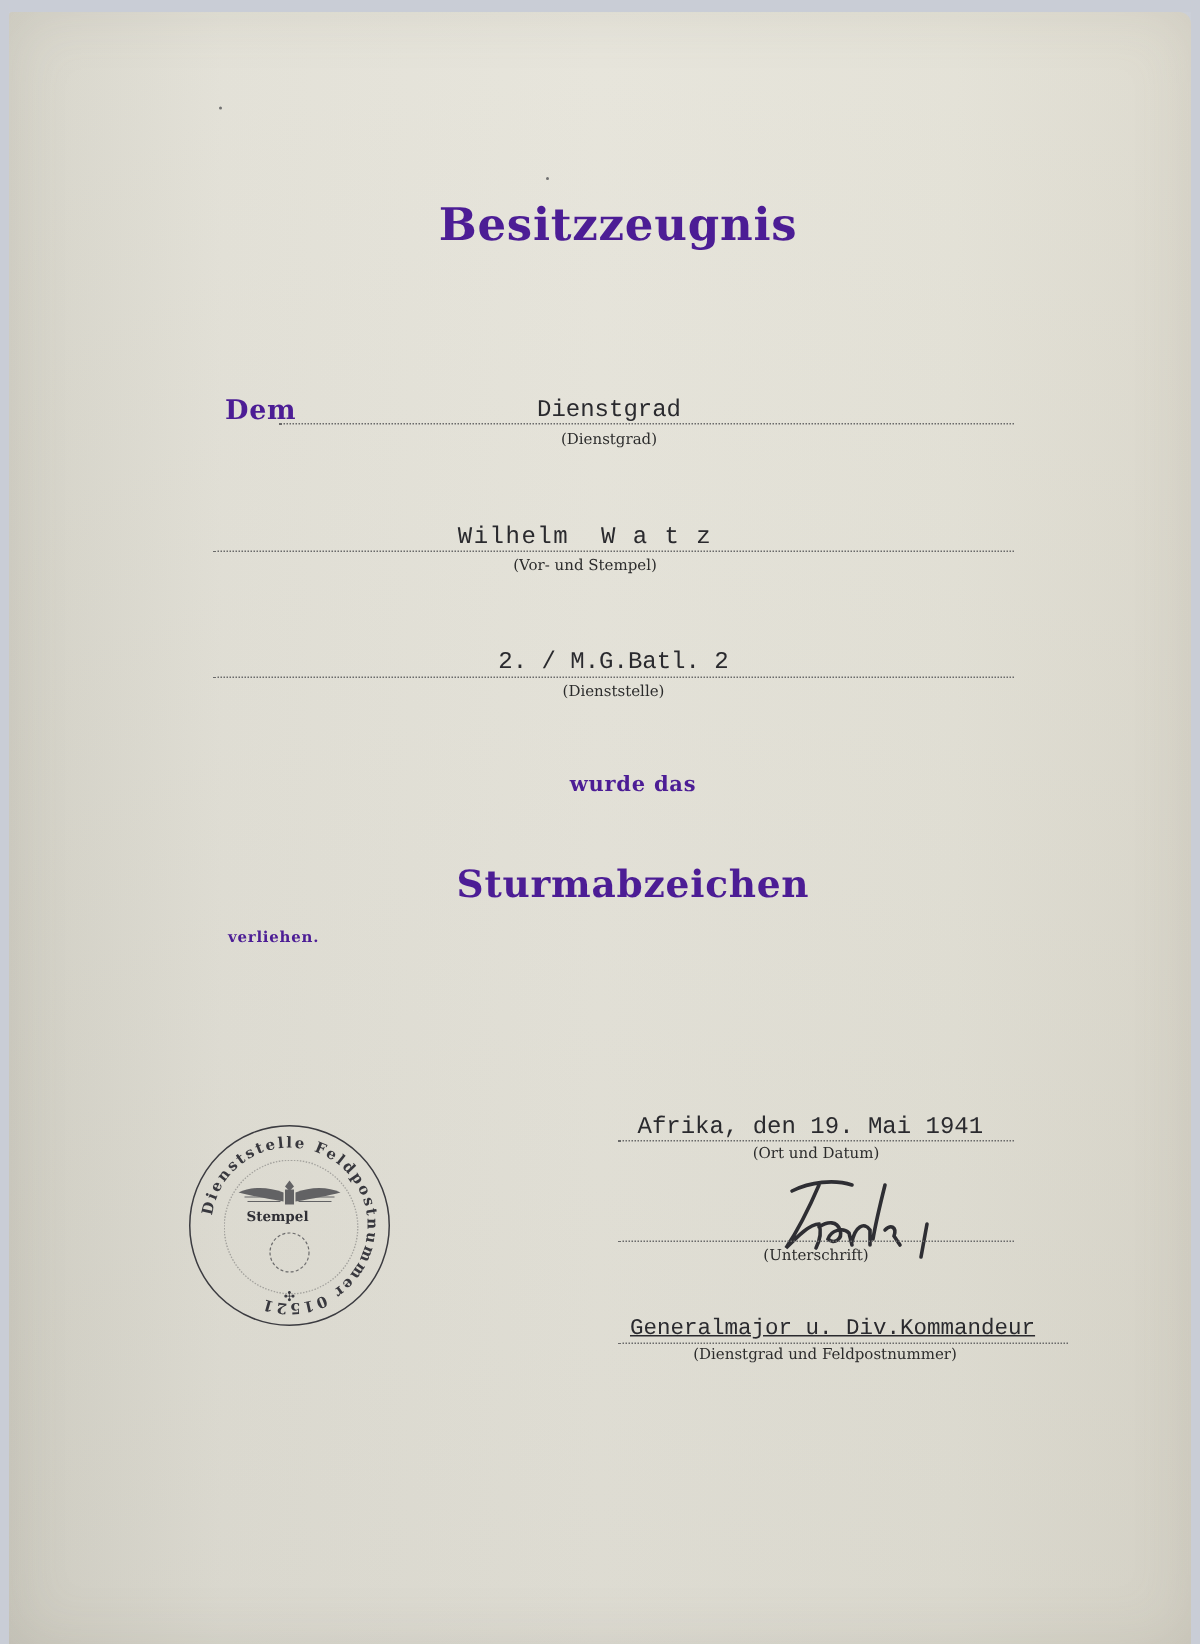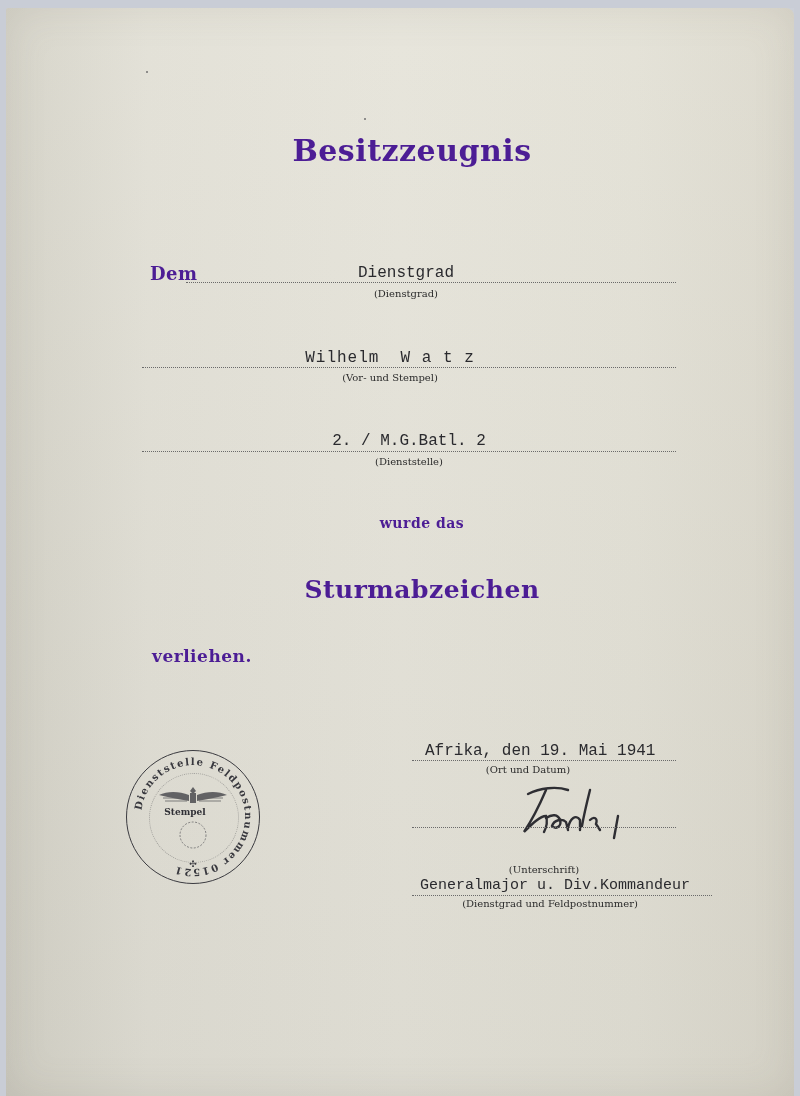--- a/index.html
+++ b/index.html
@@ -42,32 +42,32 @@
   .line2 { left: 142px; top: 367px; width: 534px; }
   .val2 { left: 142px; top: 349px; width: 496px; text-align: center; letter-spacing: 1px; }
   .cap2 { left: 142px; top: 372px; width: 496px; }
 
   .line3 { left: 142px; top: 451px; width: 534px; }
   .val3 { left: 142px; top: 432px; width: 534px; }
   .cap3 { left: 142px; top: 456px; width: 534px; }
 
   .wurde { left: 0; width: 820px; top: 515px; text-align: center; font-size: 14px; }
   .award { left: 0; width: 820px; top: 575px; text-align: center; font-size: 25px; }
-  .verl { left: 140px; top: 646px; font-size: 17px; }
+  .verl { left: 140px; top: 620px; font-size: 10px; }
 
   .line4 { left: 412px; top: 760px; width: 264px; }
   .val4 { left: 425px; top: 742px; font-size: 16px; }
-  .cap4 { left: 396px; top: 764px; width: 264px; }
+  .cap4 { left: 412px; top: 764px; width: 264px; }
 
   .line5 { left: 412px; top: 827px; width: 264px; }
-  .cap5 { left: 412px; top: 832px; width: 264px; margin-top: 32px; }
+  .cap5 { left: 412px; top: 832px; width: 264px; }
   .sig { left: 510px; top: 780px; width: 130px; height: 60px; }
 
   .line6 { left: 412px; top: 895px; width: 300px; }
-  .val6 { left: 420px; top: 877px; font-size: 15px; }
+  .val6 { left: 420px; top: 877px; font-size: 15px; text-decoration: underline; }
   .cap6 { left: 430px; top: 898px; width: 240px; }
 
   .stamp {
     left: 126px; top: 750px; width: 132px; height: 132px; border-radius: 50%;
     border: 1.5px solid #3b3b40; box-shadow: inset 0 0 0 6px transparent;
   }
   .stamp-inner {
     position: absolute; left: 22px; top: 22px; width: 88px; height: 88px;
     border-radius: 50%; border: 1px dotted rgba(60,60,65,0.35);
   }

